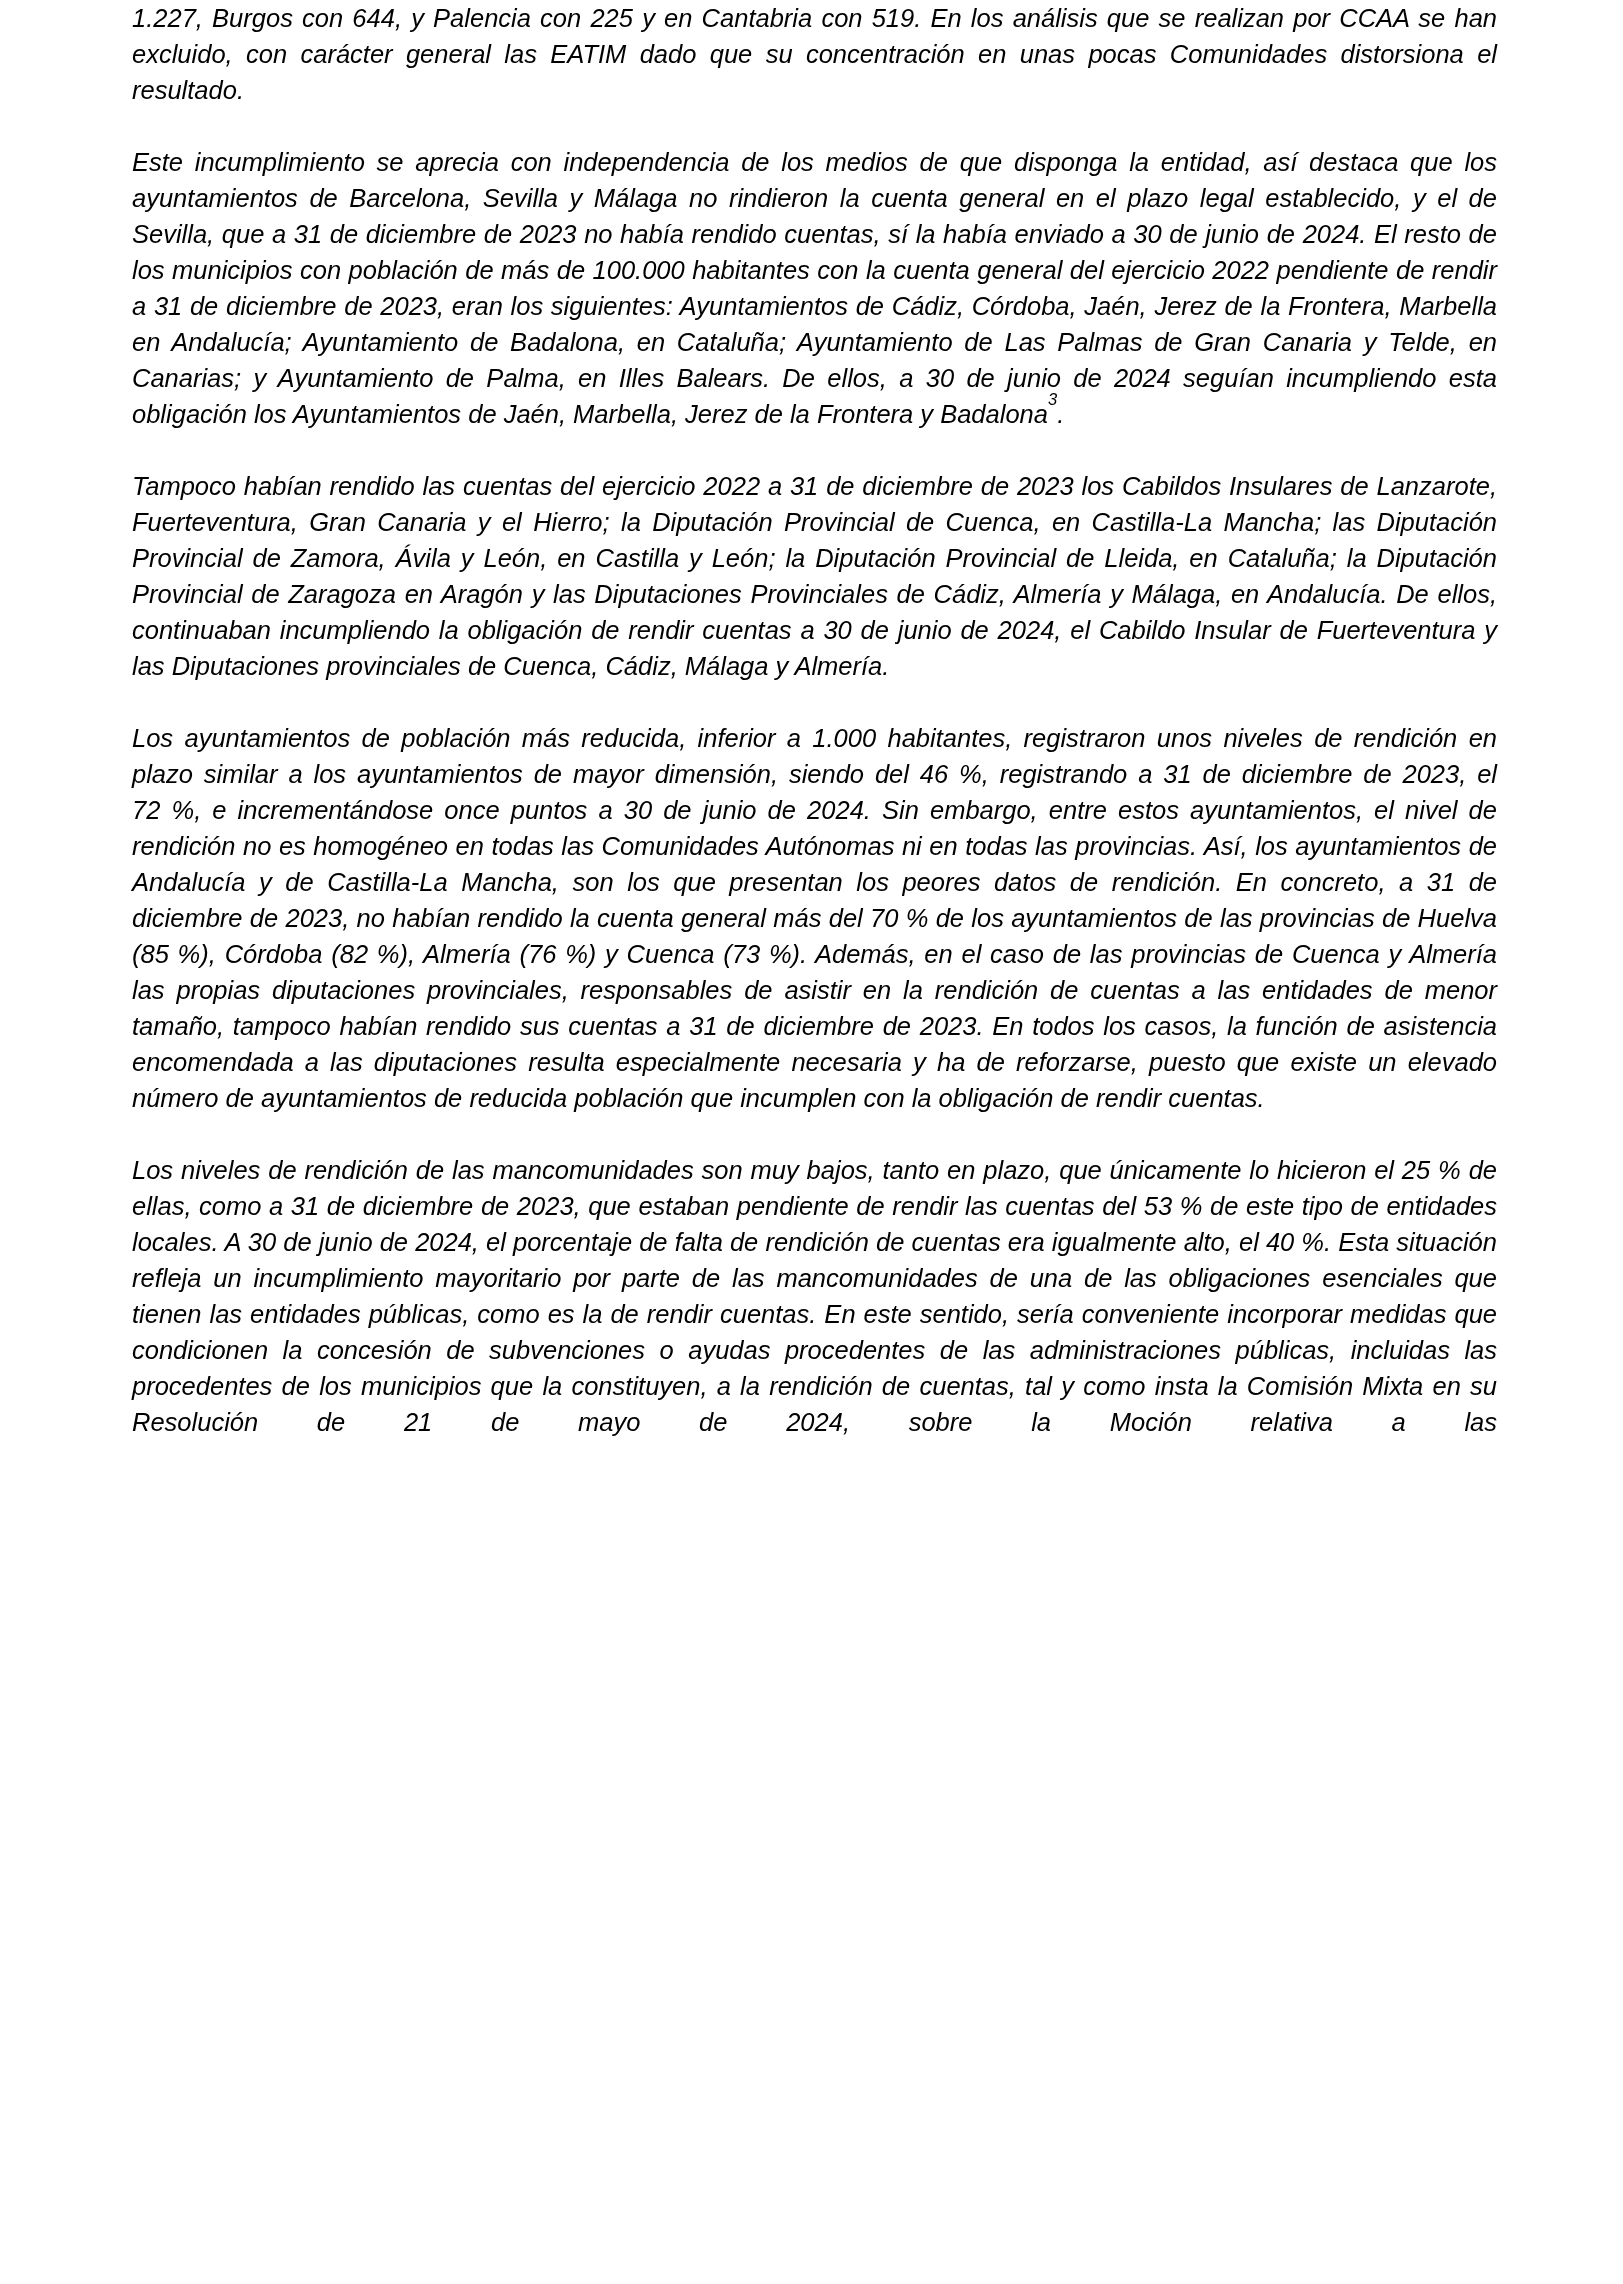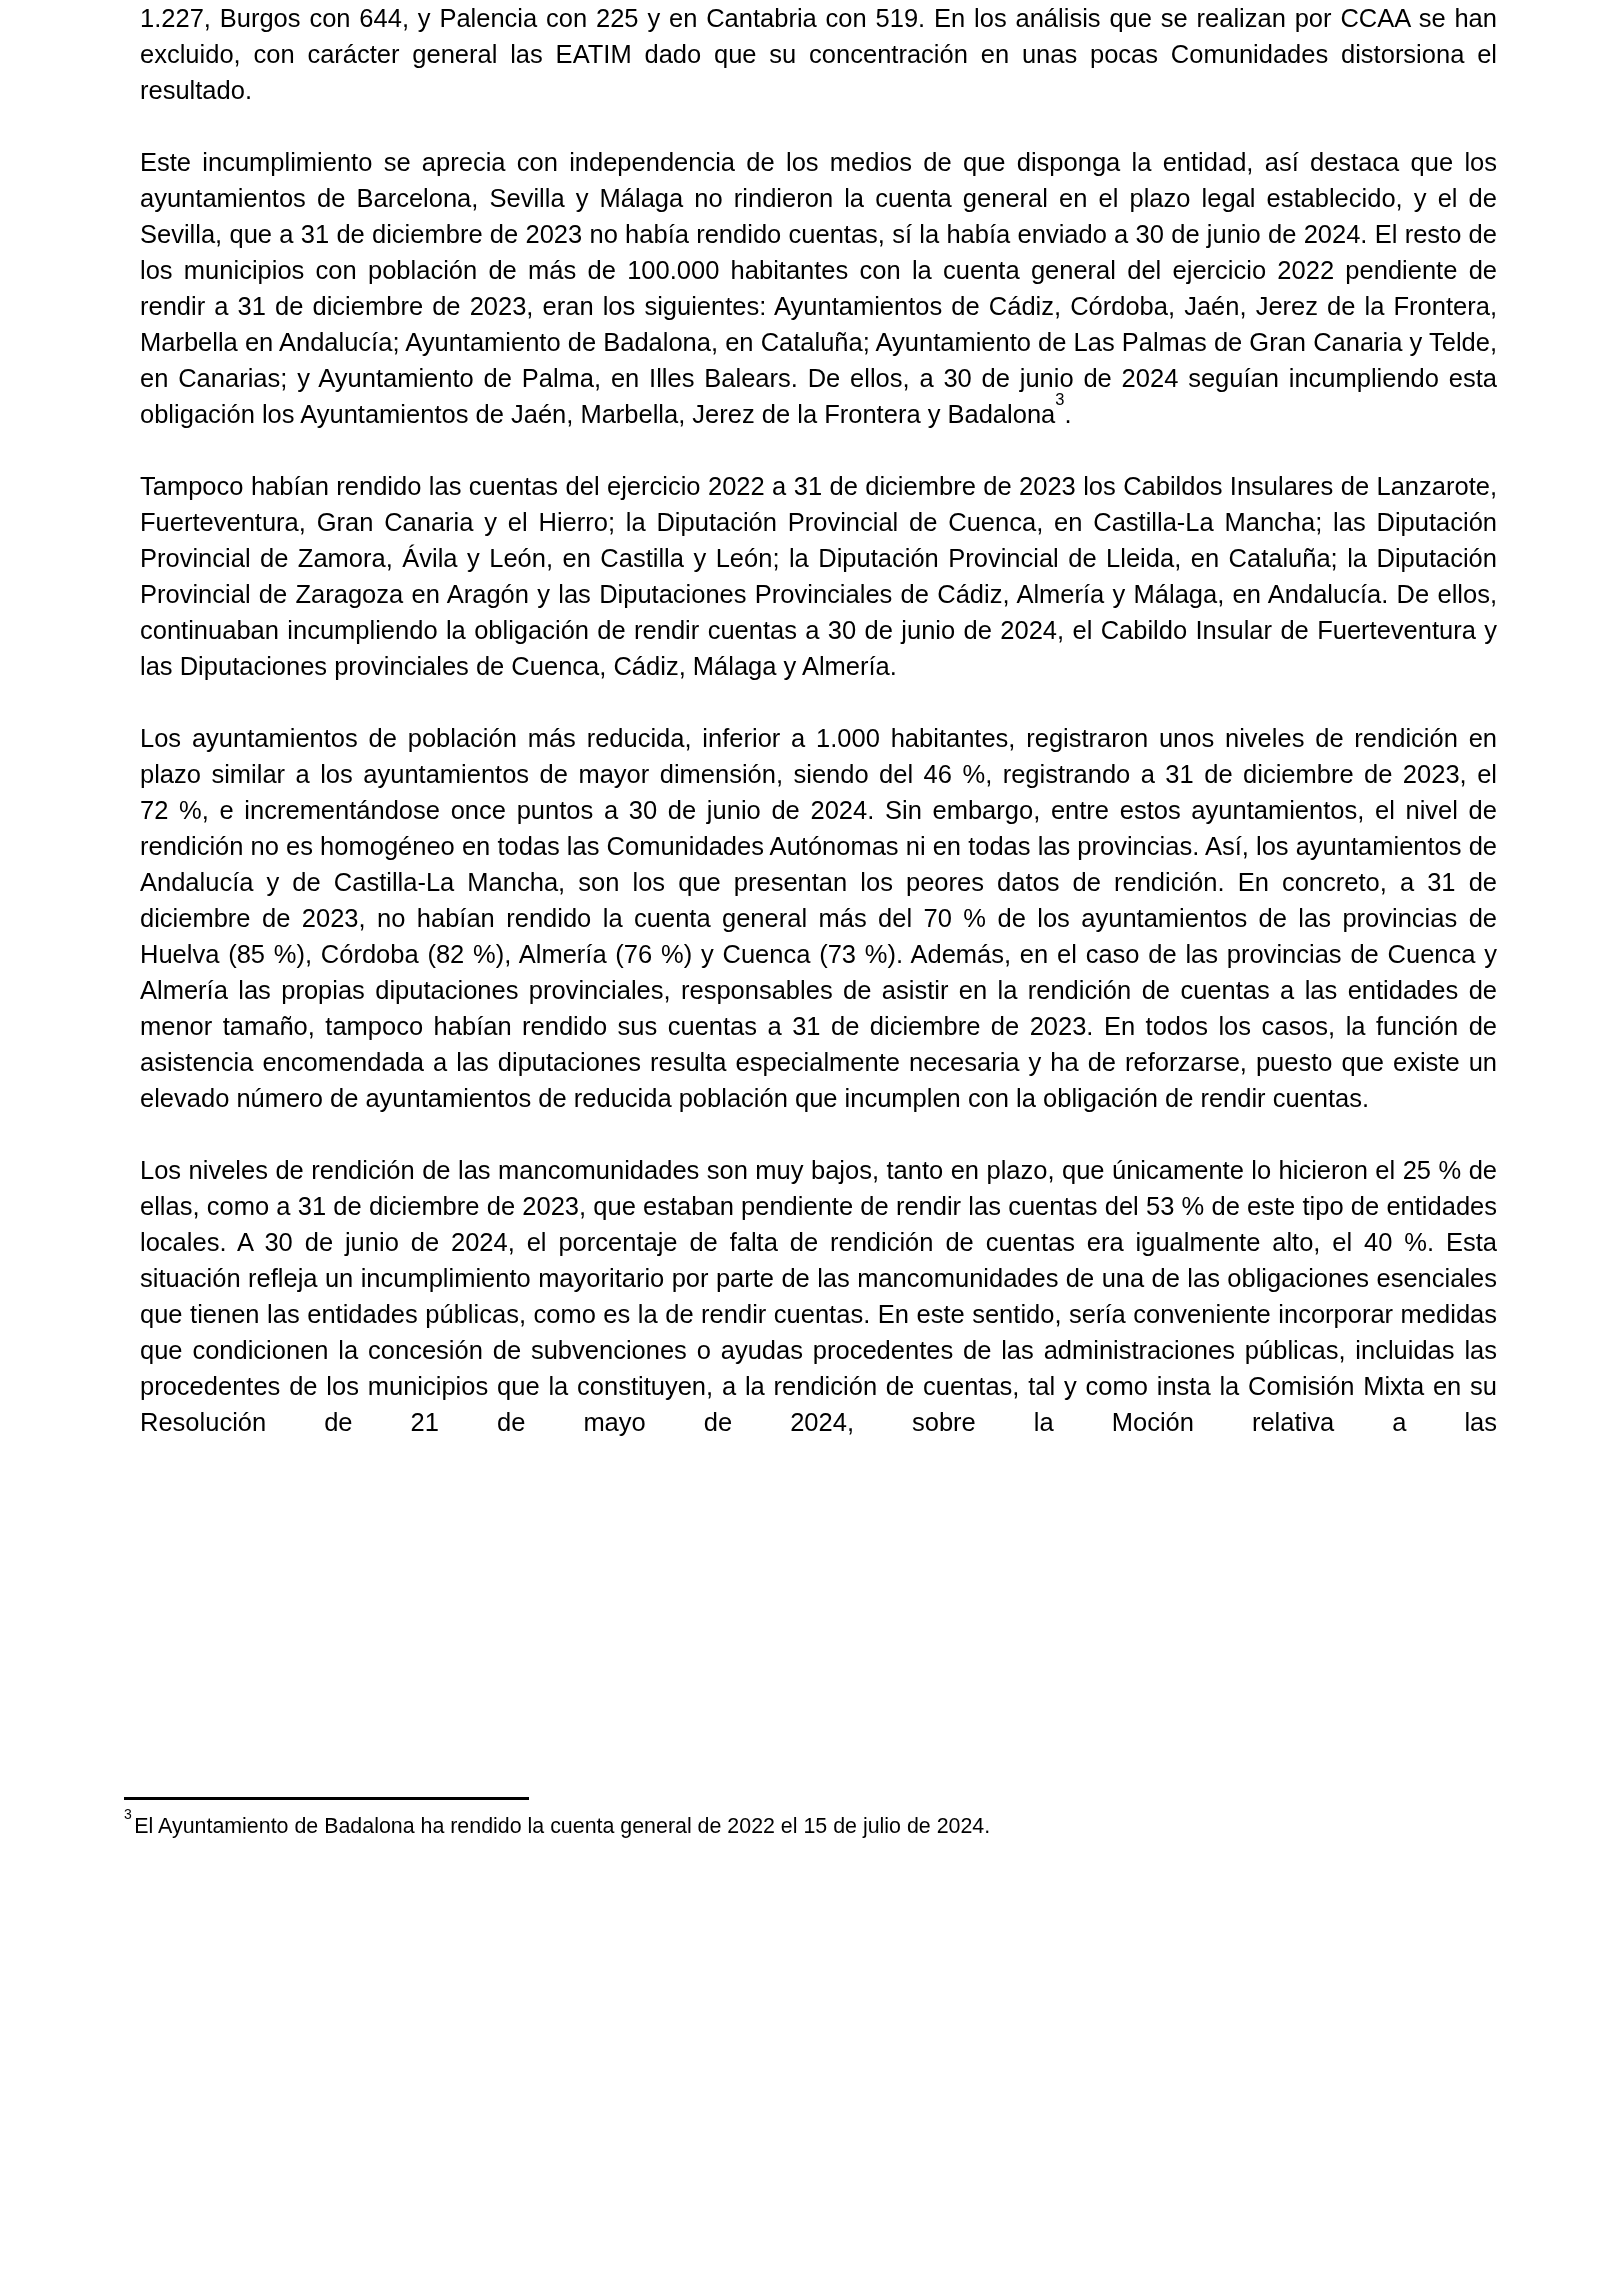--- a/index.html
+++ b/index.html
@@ -19,21 +19,22 @@
   .content {
     position: absolute;
     left: 124px;
     top: 0;
     width: 1373px;
     font-size: 25.5px;
     line-height: 36px;
     text-align: justify;
   }
   .content p {
-    margin: 0 0 36px 16px;
+    margin: 0 0 36px 8px;
+    font-style: italic;
   }
   .content p.continues {
     
     text-align-last: justify;
   }
   sup.body-ref {
     font-size: 16.5px;
     line-height: 0;
     position: relative;
     top: -9px;
@@ -70,18 +71,14 @@
 
 <div class="page">
   <main class="content">
     <p>1.227, Burgos con 644, y Palencia con 225 y en Cantabria con 519. En los análisis que se realizan por CCAA se han excluido, con carácter general las EATIM dado que su concentración en unas pocas Comunidades distorsiona el resultado.</p>
     <p><span>Este incumplimiento se aprecia con independencia de los medios de que disponga la entidad, así destaca que los ayuntamientos de Barcelona, Sevilla y Málaga no rindieron la cuenta general en el plazo legal establecido, y el de Sevilla, que a 31 de diciembre de 2023 no había rendido cuentas, sí la había enviado a 30 de junio de 2024. El resto de los municipios con población de más de 100.000 habitantes con la cuenta general del ejercicio 2022 pendiente de rendir a 31 de diciembre de 2023, eran los siguientes: Ayuntamientos de Cádiz, Córdoba, Jaén, Jerez de la Frontera, Marbella en Andalucía; Ayuntamiento de Badalona, en Cataluña; Ayuntamiento de Las Palmas de Gran Canaria y Telde, en Canarias; y Ayuntamiento de Palma, en Illes Balears. De ellos, a 30 de junio de 2024 seguían incumpliendo esta obligación los Ayuntamientos de Jaén, Marbella, Jerez de la Frontera y Badalona</span><sup class="body-ref">3</sup><span>.</span></p>
     <p>Tampoco habían rendido las cuentas del ejercicio 2022 a 31 de diciembre de 2023 los Cabildos Insulares de Lanzarote, Fuerteventura, Gran Canaria y el Hierro; la Diputación Provincial de Cuenca, en Castilla-La Mancha; las Diputación Provincial de Zamora, Ávila y León, en Castilla y León; la Diputación Provincial de Lleida, en Cataluña; la Diputación Provincial de Zaragoza en Aragón y las Diputaciones Provinciales de Cádiz, Almería y Málaga, en Andalucía. De ellos, continuaban incumpliendo la obligación de rendir cuentas a 30 de junio de 2024, el Cabildo Insular de Fuerteventura y las Diputaciones provinciales de Cuenca, Cádiz, Málaga y Almería.</p>
     <p>Los ayuntamientos de población más reducida, inferior a 1.000 habitantes, registraron unos niveles de rendición en plazo similar a los ayuntamientos de mayor dimensión, siendo del 46&nbsp;%, registrando a 31 de diciembre de 2023, el 72&nbsp;%, e incrementándose once puntos a 30 de junio de 2024. Sin embargo, entre estos ayuntamientos, el nivel de rendición no es homogéneo en todas las Comunidades Autónomas ni en todas las provincias. Así, los ayuntamientos de Andalucía y de Castilla-La Mancha, son los que presentan los peores datos de rendición. En concreto, a 31 de diciembre de 2023, no habían rendido la cuenta general más del 70&nbsp;% de los ayuntamientos de las provincias de Huelva (85&nbsp;%), Córdoba (82&nbsp;%), Almería (76&nbsp;%) y Cuenca (73&nbsp;%). Además, en el caso de las provincias de Cuenca y Almería las propias diputaciones provinciales, responsables de asistir en la rendición de cuentas a las entidades de menor tamaño, tampoco habían rendido sus cuentas a 31 de diciembre de 2023. En todos los casos, la función de asistencia encomendada a las diputaciones resulta especialmente necesaria y ha de reforzarse, puesto que existe un elevado número de ayuntamientos de reducida población que incumplen con la obligación de rendir cuentas.</p>
     <p class="continues">Los niveles de rendición de las mancomunidades son muy bajos, tanto en plazo, que únicamente lo hicieron el 25&nbsp;% de ellas, como a 31 de diciembre de 2023, que estaban pendiente de rendir las cuentas del 53&nbsp;% de este tipo de entidades locales. A 30 de junio de 2024, el porcentaje de falta de rendición de cuentas era igualmente alto, el 40&nbsp;%. Esta situación refleja un incumplimiento mayoritario por parte de las mancomunidades de una de las obligaciones esenciales que tienen las entidades públicas, como es la de rendir cuentas. En este sentido, sería conveniente incorporar medidas que condicionen la concesión de subvenciones o ayudas procedentes de las administraciones públicas, incluidas las procedentes de los municipios que la constituyen, a la rendición de cuentas, tal y como insta la Comisión Mixta en su Resolución de 21 de mayo de 2024, sobre la Moción relativa a las</p>
   </main>
 
-  <div class="footnote-area">
-    <hr class="footnote-rule">
-    <p class="footnote-text"><sup class="footnote-marker">3</sup><span>El Ayuntamiento de Badalona ha rendido la cuenta general de 2022 el 15 de julio de 2024.</span></p>
-  </div>
 </div>
 
 
 </body></html>

